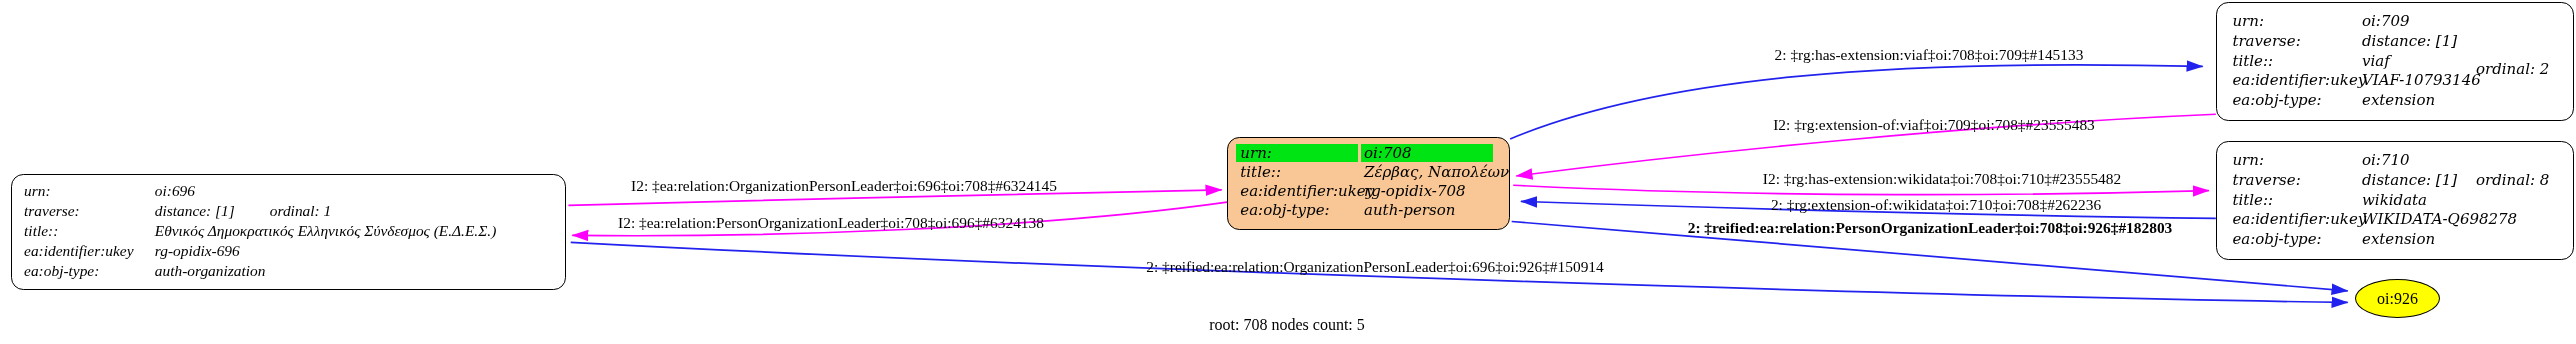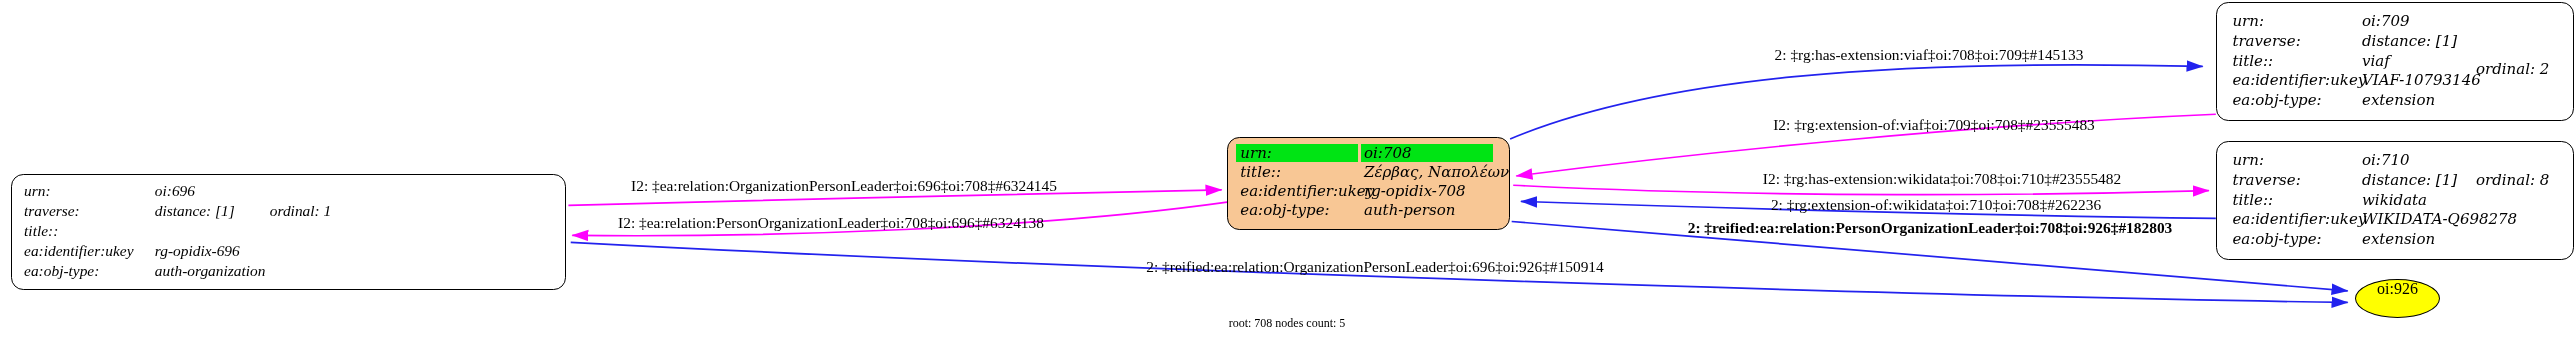--- a/index.html
+++ b/index.html
@@ -8,26 +8,26 @@
   #graph{position:absolute;left:0;top:0;width:2576px;height:345px;}
   #edge-layer{position:absolute;left:0;top:0;width:2576px;height:345px;}
   .node{position:absolute;box-sizing:border-box;border:1.9px solid #000;
         border-radius:12.3px;background:#fff;}
   .node.wide-font{font-family:"DejaVu Serif", serif;}
   .node.narrow-font{font-family:"Liberation Serif", serif;}
   .nrow{position:absolute;left:0;right:8px;white-space:nowrap;font-style:italic;}
   .nrow .cell-bg{position:absolute;z-index:0;}
   .nrow .lab,.nrow .val,.nrow .val2{position:absolute;z-index:1;color:#000;}
   .ellipse-node{position:absolute;box-sizing:border-box;border:1.5px solid #000;
-        border-radius:50%;display:flex;align-items:flex-start;justify-content:center;
+        border-radius:50%;display:flex;align-items:center;justify-content:center;
         font-size:16px;color:#000;}
   .edge-label{position:absolute;transform:translateX(-50%);white-space:nowrap;
         font-size:15.4px;color:#000;z-index:3;}
   #caption{position:absolute;transform:translateX(-50%);white-space:nowrap;
-        font-size:12px;color:#000;}
+        font-size:16px;color:#000;}
   path.edge{fill:none;stroke-width:2.2px;}
 </style>
 </head>
 <body>
 
 <div id="graph">
   <svg id="edge-layer" width="2576" height="345" viewBox="0 0 3340 447" xmlns="http://www.w3.org/2000/svg">
     <defs>
       <marker id="arrow-forward" markerUnits="userSpaceOnUse" markerWidth="24" markerHeight="18" refX="21" refY="9" orient="auto">
         <path d="M0,1.5 L22,9 L0,16.5 Z" fill="#2222ee"></path>
@@ -54,20 +54,21 @@
           <span class="lab" style="left: 12.3px;">urn:</span>
           <span class="val" style="left: 143px;">oi:696</span>
         </div>
         <div class="nrow" style="top: 26px; height: 20px; line-height: 20px;">
           <span class="lab" style="left: 12.3px;">traverse:</span>
           <span class="val" style="left: 143px;">distance: [1]</span>
           <span class="val2" style="left: 258px;">ordinal: 1</span>
         </div>
         <div class="nrow" style="top: 46px; height: 20px; line-height: 20px;">
           <span class="lab" style="left: 12.3px;">title::</span>
+          <span class="val" style="left: 143px;">Εθνικός Δημοκρατικός Ελληνικός Σύνδεσμος (Ε.Δ.Ε.Σ.)</span>
         </div>
         <div class="nrow" style="top: 66px; height: 20px; line-height: 20px;">
           <span class="lab" style="left: 12.3px;">ea:identifier:ukey</span>
           <span class="val" style="left: 143px;">rg-opidix-696</span>
         </div>
         <div class="nrow" style="top: 86px; height: 20px; line-height: 20px;">
           <span class="lab" style="left: 12.3px;">ea:obj-type:</span>
           <span class="val" style="left: 143px;">auth-organization</span>
         </div>
       </div>

